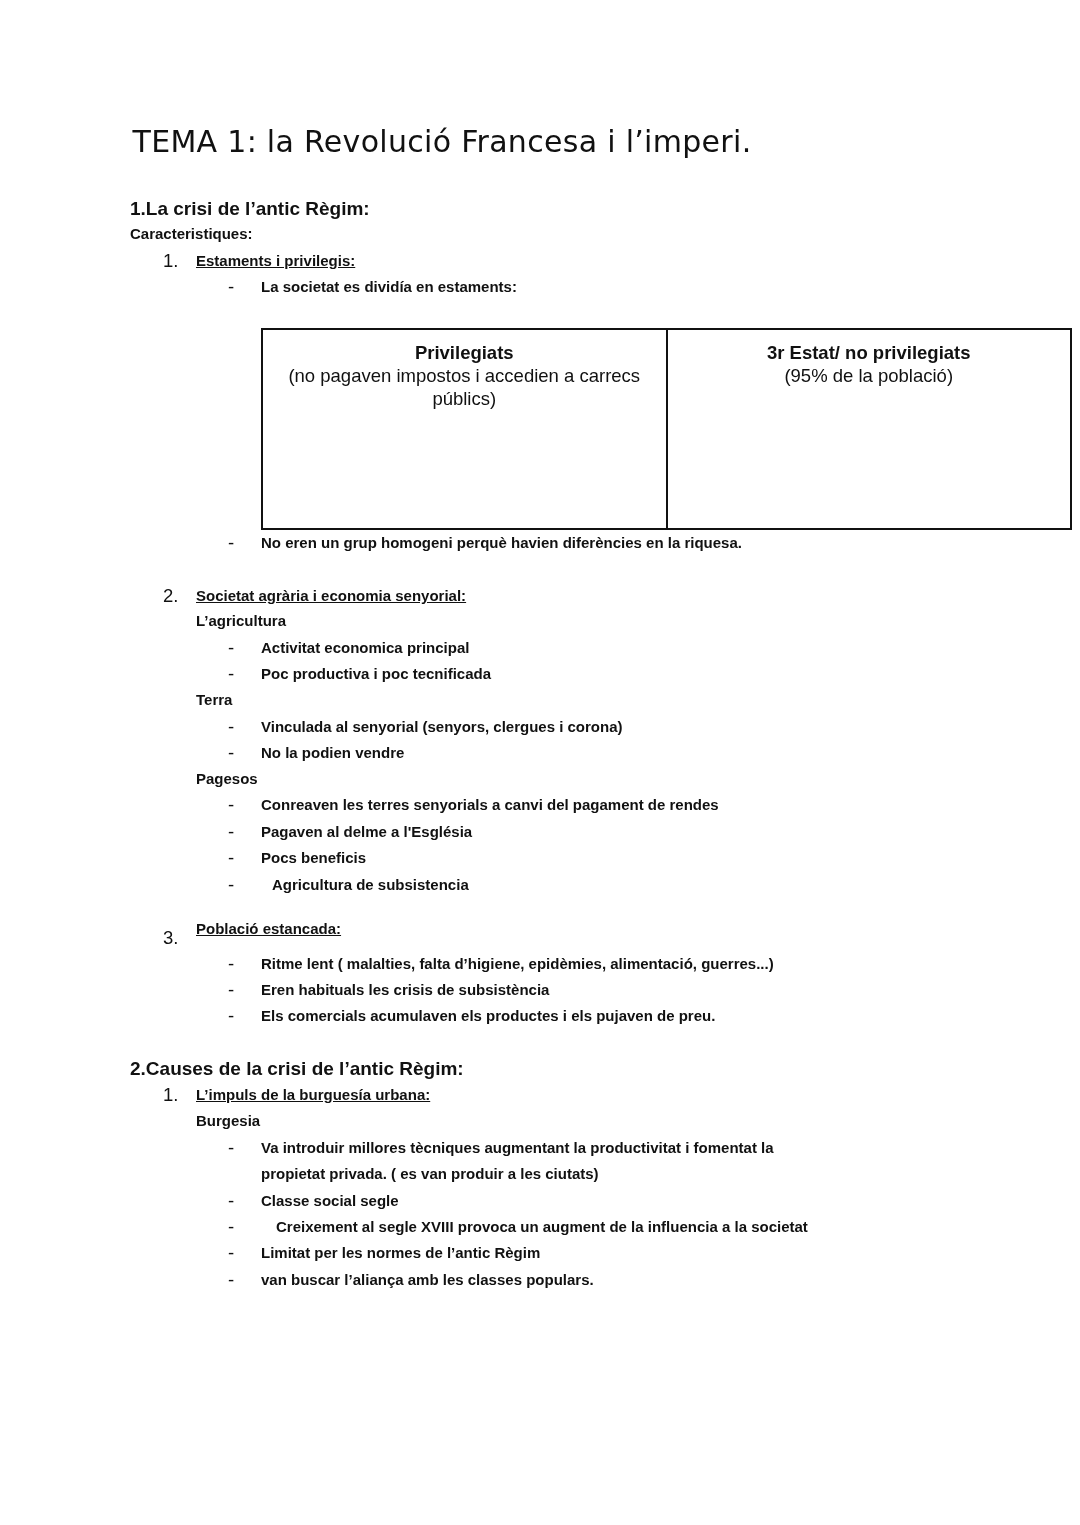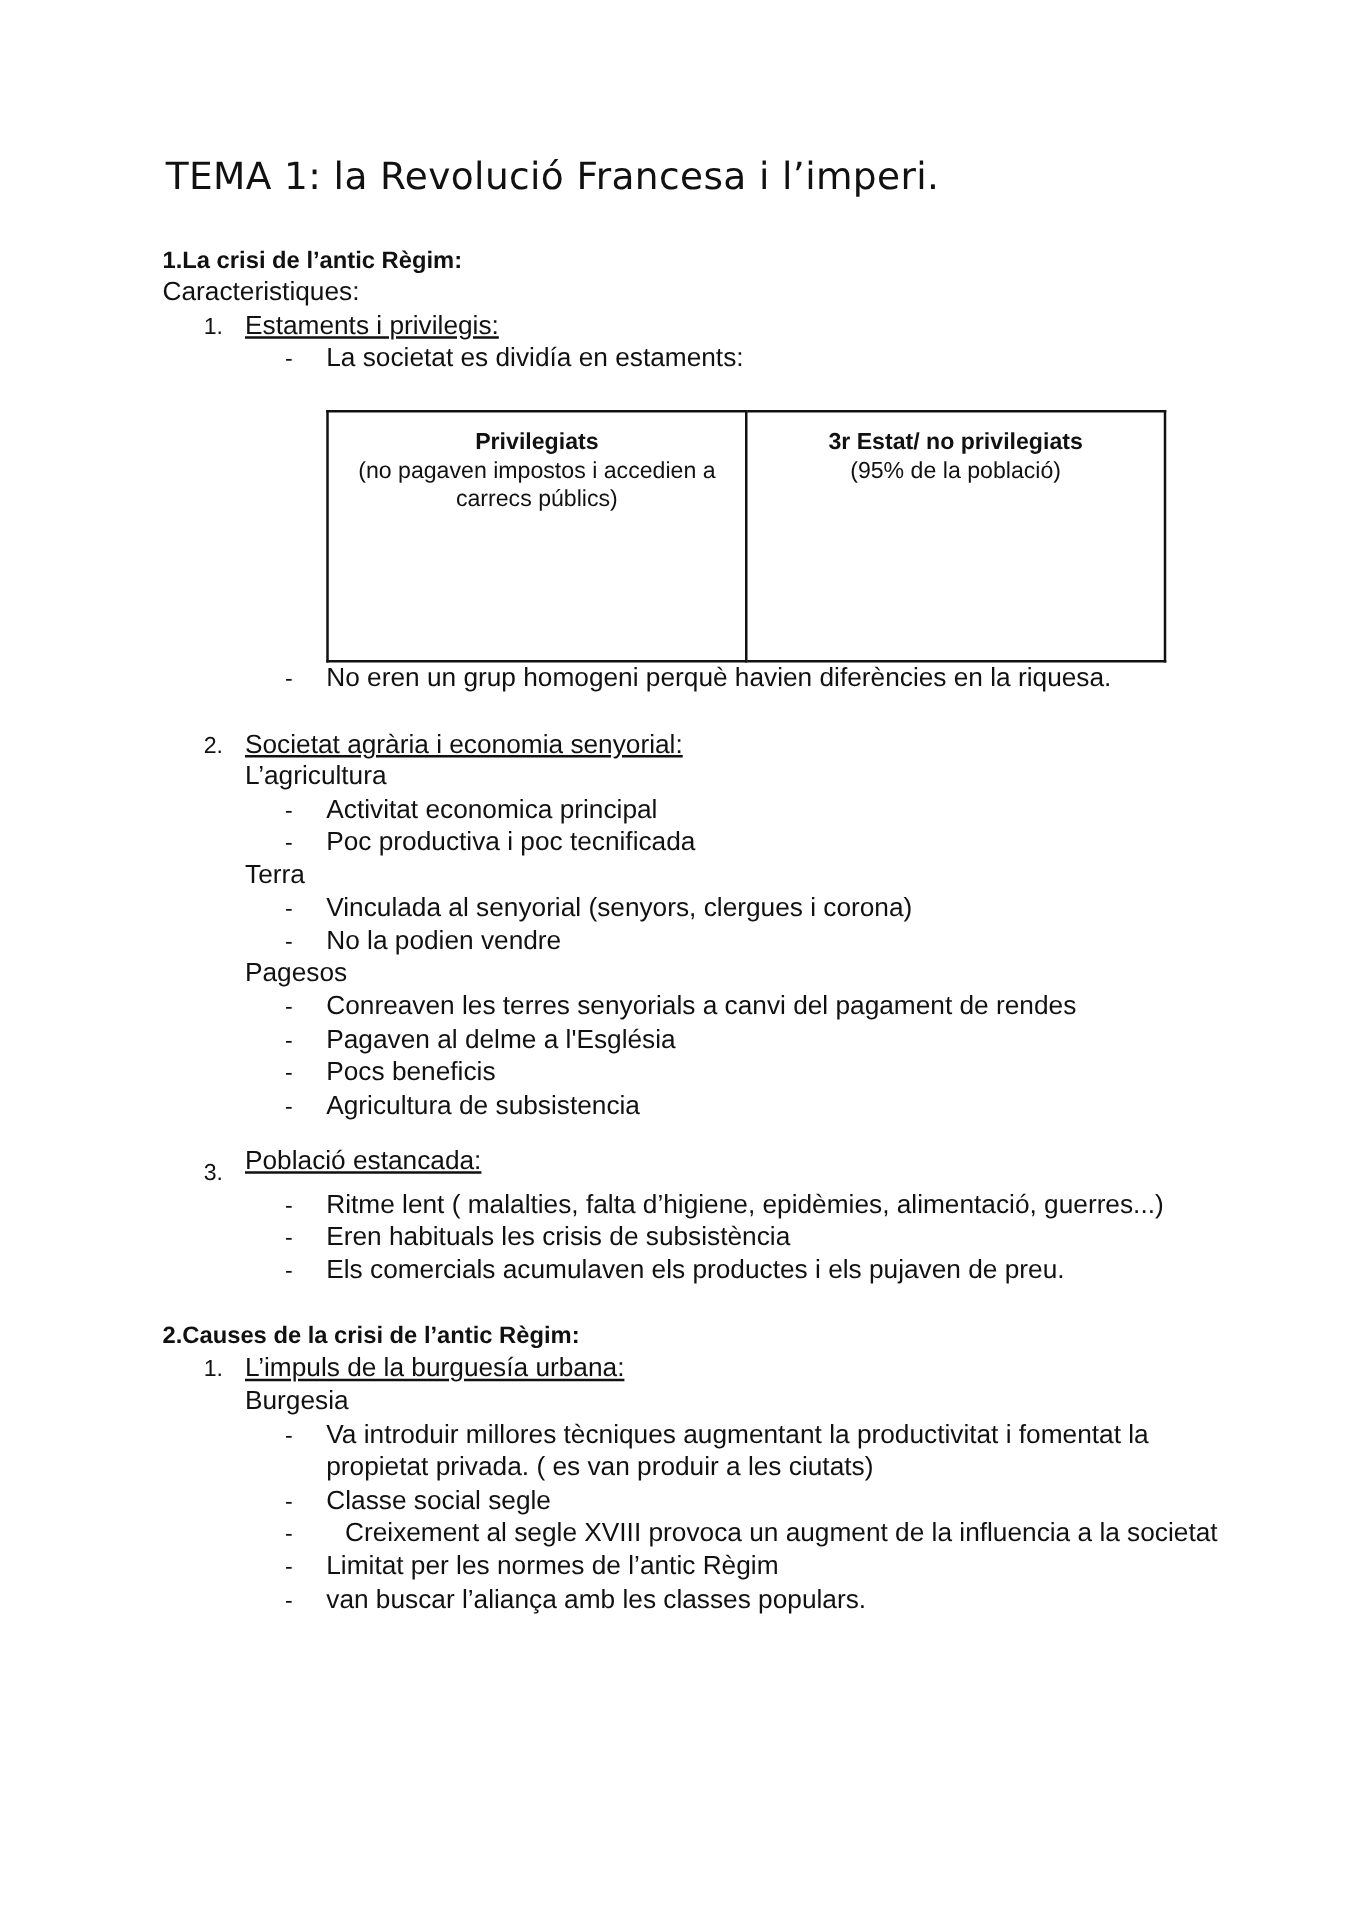--- a/index.html
+++ b/index.html
@@ -5,27 +5,27 @@
     html, body { margin: 0; padding: 0; background: #ffffff; }
     body {
       width: 1080px; height: 1525px; position: relative; overflow: hidden;
       font-family: "Liberation Sans", sans-serif; color: #111111;
     }
     .title {
       position: absolute; left: 0; width: 884px; top: 124px;
       text-align: center; font-family: "DejaVu Sans", sans-serif;
       font-size: 30px; font-weight: normal; letter-spacing: 0.3px; color: #111;
     }
-    .line { position: absolute; font-size: 21px; line-height: 26px; white-space: nowrap; }
+    .line { position: absolute; font-size: 15px; line-height: 26px; white-space: nowrap; font-weight: bold; }
     .h { font-weight: bold; font-size: 19px; }
     .u { text-decoration: underline; }
     .num { position: absolute; font-size: 18.5px; line-height: 26px; }
     .dash { position: absolute; font-size: 18.5px; line-height: 26px; }
     table.est {
-      position: absolute; left: 261px; top: 328px; width: 672px; height: 202px;
+      position: absolute; left: 261px; top: 328px; width: 811px; height: 202px;
       border-collapse: collapse; font-size: 18.5px; line-height: 23px;
     }
     table.est td {
       border: 2px solid #111; text-align: center; vertical-align: top;
       width: 50%; padding: 11px 8px 6px 8px;
     }
     table.est tr.head td { height: 72px; }
     .b { font-weight: bold; display: block; }
     .blk { display: block; }
   </style>
@@ -76,21 +76,21 @@
 <div class="line" style="left:261px; top:740px;">No la podien vendre</div>
 
 <div class="line" style="left:196px; top:766px;">Pagesos</div>
 <div class="dash" style="left:228px; top:792px;">-</div>
 <div class="line" style="left:261px; top:792px;">Conreaven les terres senyorials a canvi del pagament de rendes</div>
 <div class="dash" style="left:228px; top:819px;">-</div>
 <div class="line" style="left:261px; top:819px;">Pagaven al delme a l'Església</div>
 <div class="dash" style="left:228px; top:845px;">-</div>
 <div class="line" style="left:261px; top:845px;">Pocs beneficis</div>
 <div class="dash" style="left:228px; top:872px;">-</div>
-<div class="line" style="left:261px; top:872px;">Agricultura de subsistencia</div>
+<div class="line" style="left:272px; top:872px;">Agricultura de subsistencia</div>
 
 <div class="num" style="left:163px; top:925px;">3.</div>
 <div class="line u" style="left:196px; top:916px;">Població estancada:</div>
 <div class="dash" style="left:228px; top:951px;">-</div>
 <div class="line" style="left:261px; top:951px;">Ritme lent ( malalties, falta d’higiene, epidèmies, alimentació, guerres...)</div>
 <div class="dash" style="left:228px; top:977px;">-</div>
 <div class="line" style="left:261px; top:977px;">Eren habituals les crisis de subsistència</div>
 <div class="dash" style="left:228px; top:1003px;">-</div>
 <div class="line" style="left:261px; top:1003px;text-align:right;">Els comercials acumulaven els productes i els pujaven de preu.</div>
 

